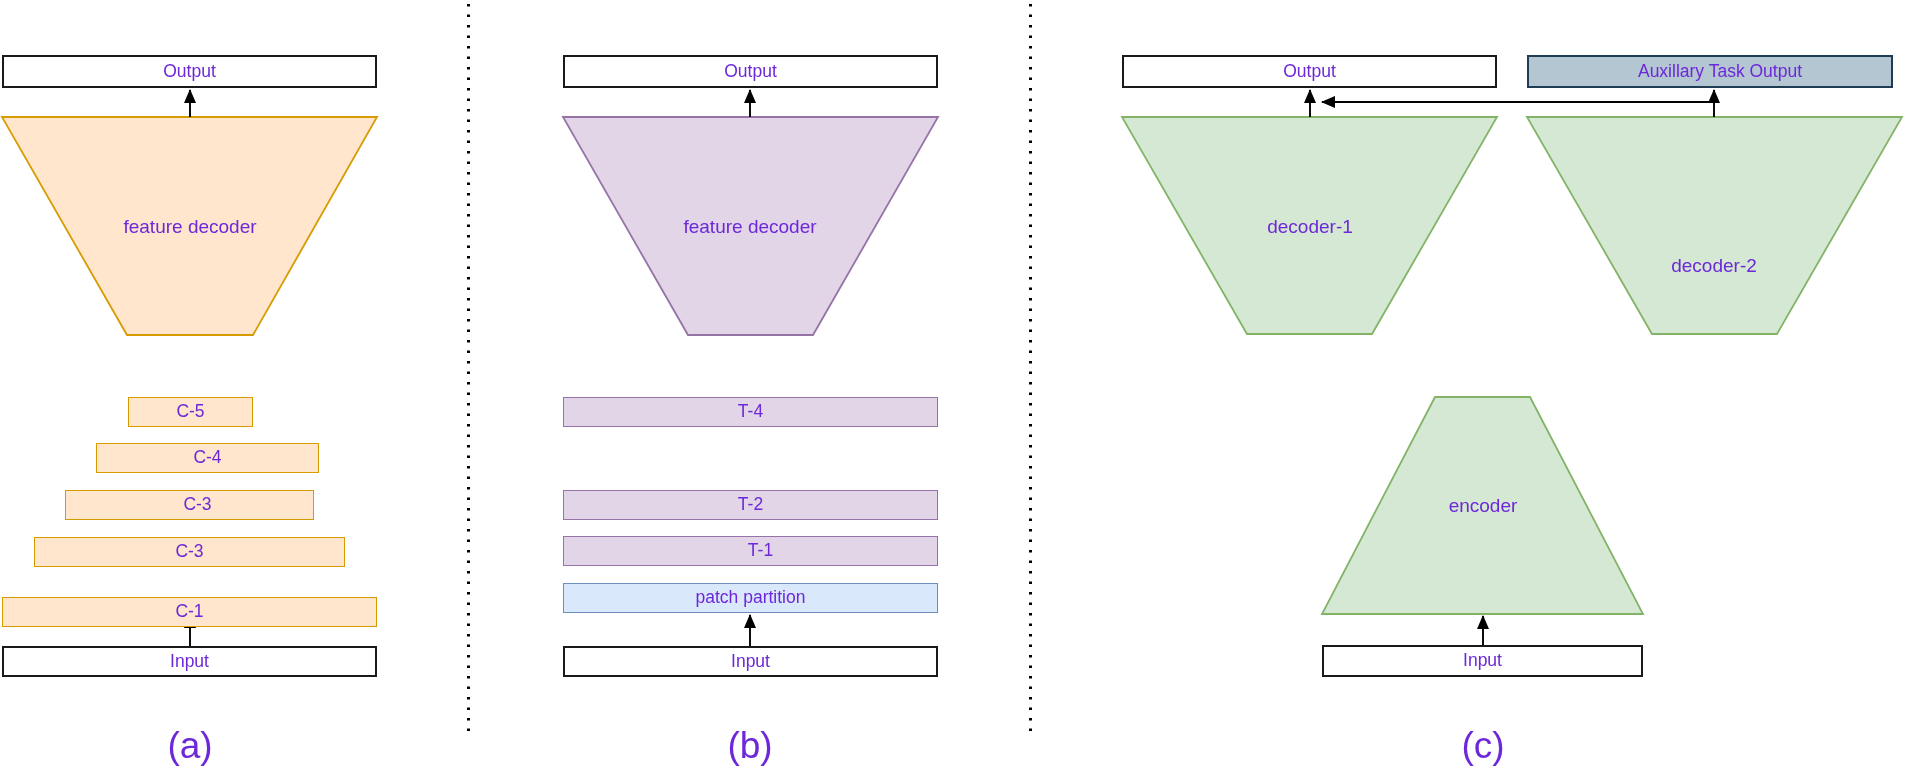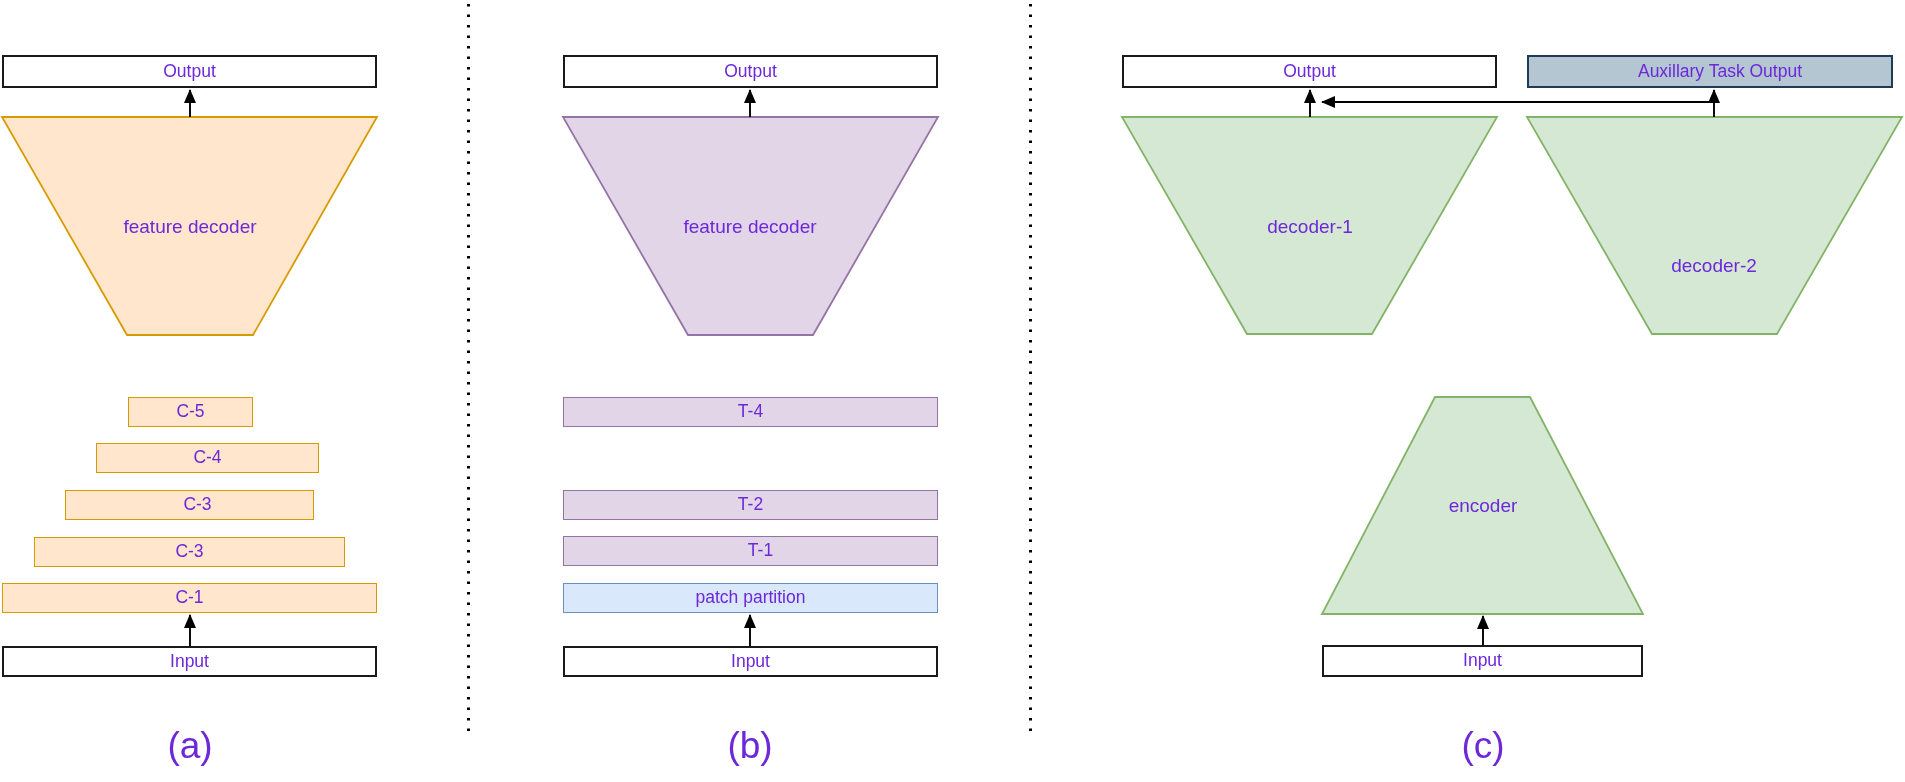--- a/index.html
+++ b/index.html
@@ -63,21 +63,21 @@
   </svg>
 
   <div class="bx" style="left:2px;top:55px;width:375px;height:33px;">Output</div>
 
   <div class="lbl" style="left:65px;top:210px;width:250px;height:32px;">feature decoder</div>
 
   <div class="bx orange" style="left:128px;top:397px;width:125px;height:30px;">C-5</div>
   <div class="bx orange" style="left:96px;top:443px;width:223px;height:30px;">C-4</div>
   <div class="bx orange" style="left:65px;top:490px;width:249px;height:30px;padding-left:16px;">C-3</div>
   <div class="bx orange" style="left:34px;top:537px;width:311px;height:30px;">C-3</div>
-  <div class="bx orange" style="left:2px;top:583px;width:375px;height:30px;">C-1</div>
+  <div class="bx orange" style="left:2px;top:597px;width:375px;height:30px;">C-1</div>
 
   <div class="bx" style="left:2px;top:646px;width:375px;height:31px;">Input</div>
 
   <div class="cap" style="left:190px;top:727px;">(a)</div>
 
   <div class="bx" style="left:563px;top:55px;width:375px;height:33px;">Output</div>
 
   <div class="lbl" style="left:625px;top:210px;width:250px;height:32px;">feature decoder</div>
 
   <div class="bx purple" style="left:563px;top:397px;width:375px;height:30px;">T-4</div>

